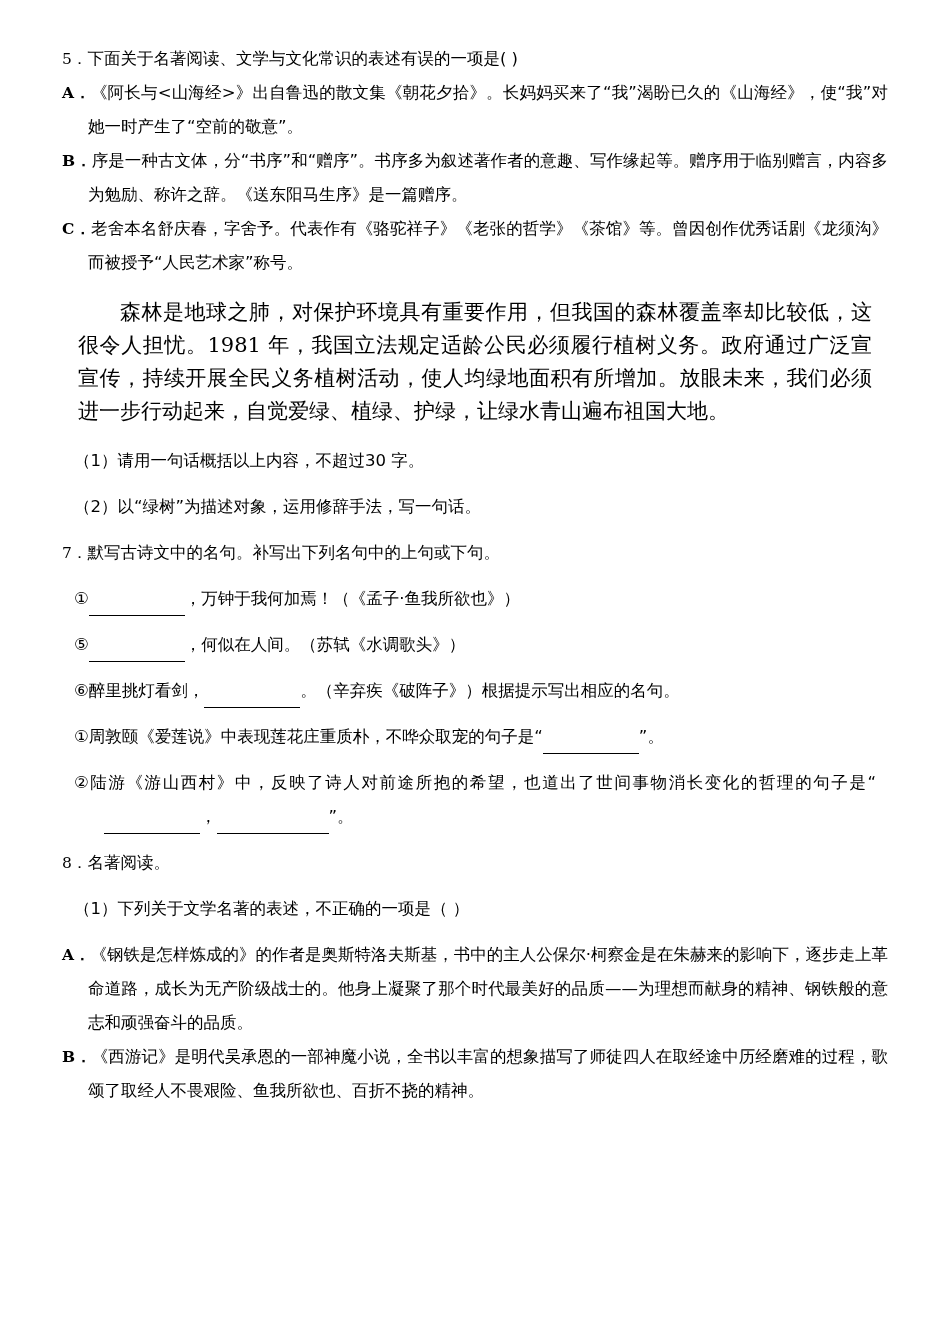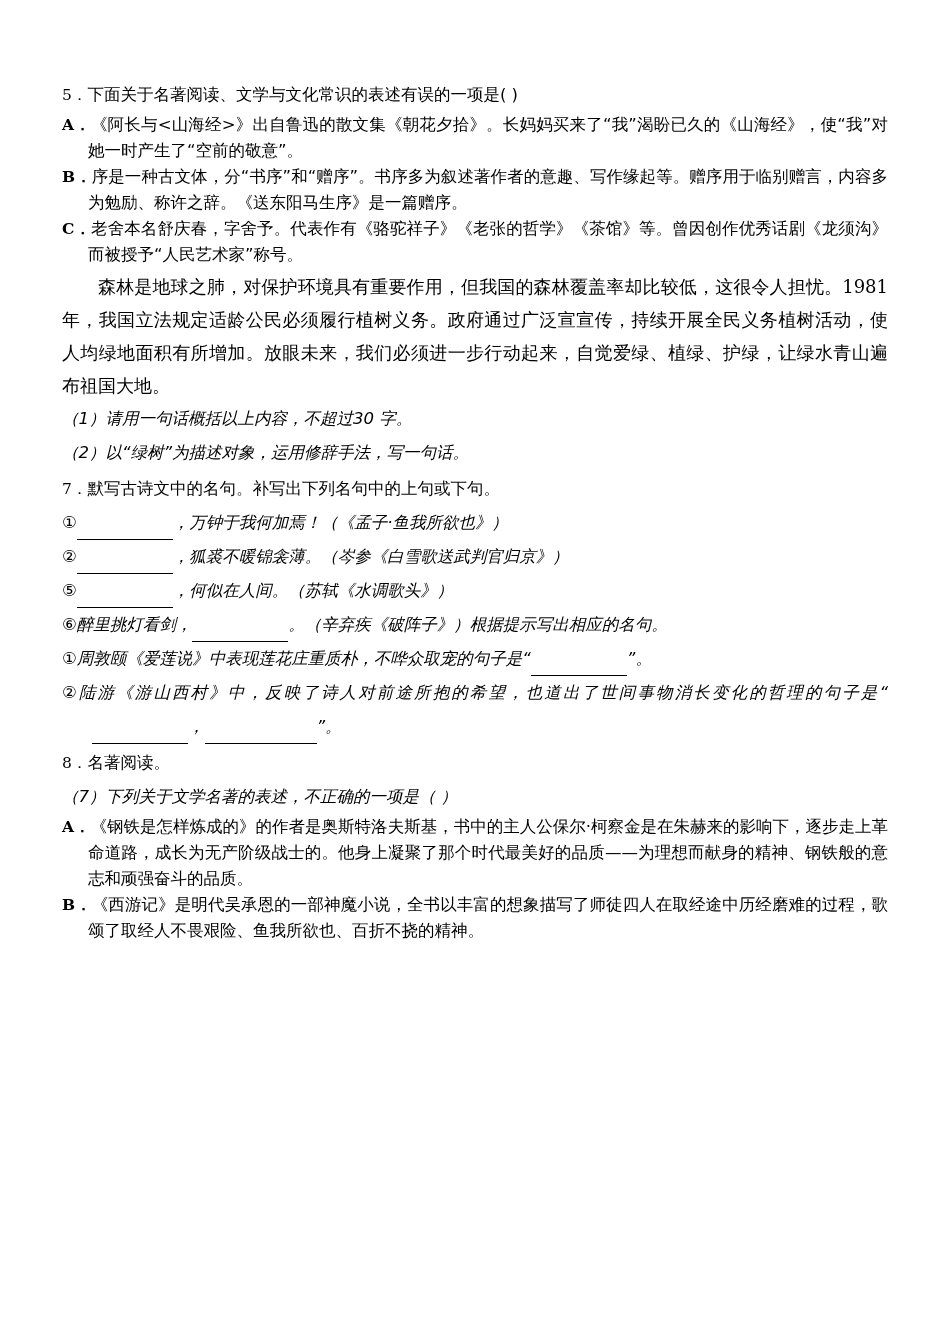--- a/index.html
+++ b/index.html
@@ -10,66 +10,65 @@
   body {
     width: 950px;
     min-height: 1344px;
     font-family: "DejaVu Sans", "Liberation Sans", sans-serif;
     color: #000000;
   }
   .page {
     width: 950px;
     min-height: 1344px;
     box-sizing: border-box;
-    padding: 78px 62px 40px 62px;
+    padding: 42px 62px 40px 62px;
     position: relative;
   }
   .q {
     margin-bottom: 2px;
   }
   .qline {
     font-size: 16.5px;
     line-height: 34px;
     text-align: justify;
     margin: 0;
   }
   .num-label {
     font-family: "DejaVu Serif", "Liberation Serif", serif;
     font-size: 15.5px;
   }
   .opt {
     font-size: 16.5px;
-    line-height: 26px;
+    line-height: 34px;
     text-align: justify;
     margin: 0;
   }
   .opt .lbl {
     font-family: "DejaVu Serif", "Liberation Serif", serif;
     font-weight: bold;
     font-size: 15.5px;
     letter-spacing: 0.5px;
   }
   .opt-indent {
     padding-left: 26px;
     text-indent: -26px;
   }
   .material {
-    font-size: 18px;
+    font-size: 21px;
     line-height: 33px;
     text-align: justify;
     font-family: "DejaVu Serif", "Liberation Serif", serif;
-    margin: 0;
+    margin: 16px;
     text-indent: 2em;
   }
   .sub {
     font-size: 16.5px;
     line-height: 34px;
-    margin: 0;
+    margin: 12px;
     text-align: justify;
-    font-style: italic;
   }
   .fill {
     display: inline-block;
     border-bottom: 1px solid #000;
     width: 96px;
     vertical-align: bottom;
     height: 18px;
   }
   .fill-sm {
     display: inline-block;
@@ -106,33 +105,32 @@
     <p class="material">森林是地球之肺，对保护环境具有重要作用，但我国的森林覆盖率却比较低，这很令人担忧。1981 年，我国立法规定适龄公民必须履行植树义务。政府通过广泛宣宣传，持续开展全民义务植树活动，使人均绿地面积有所增加。放眼未来，我们必须进一步行动起来，自觉爱绿、植绿、护绿，让绿水青山遍布祖国大地。</p>
     <p class="sub">（1）请用一句话概括以上内容，不超过30 字。</p>
     <p class="sub">（2）以“绿树”为描述对象，运用修辞手法，写一句话。</p>
   </div>
 
   <div class="q">
     <p class="qline"><span class="num-label">7．</span><span>默写古诗文中的名句。补写出下列名句中的上句或下句。</span></p>
 
     <p class="sub"><span>①</span><span class="fill"></span><span>，万钟于我何加焉！（《孟子·鱼我所欲也》）</span></p>
 
-    <p class="sub"><span>②</span><span class="fill"></span><span>，狐裘不暖锦衾薄。（岑参《白雪歌送武判官归京》）</span></p>
 
 
 
     <p class="sub"><span>⑤</span><span class="fill"></span><span>，何似在人间。（苏轼《水调歌头》）</span></p>
 
     <p class="sub"><span>⑥醉里挑灯看剑，</span><span class="fill"></span><span>。（辛弃疾《破阵子》）根据提示写出相应的名句。</span></p>
 
     <p class="sub"><span>①周敦颐《爱莲说》中表现莲花庄重质朴，不哗众取宠的句子是“</span><span class="fill"></span><span>”。</span></p>
 
     <p class="sub hang2"><span>②陆游《游山西村》中，反映了诗人对前途所抱的希望，也道出了世间事物消长变化的哲理的句子是“</span><span class="fill"></span><span>，</span><span class="fill-xs"></span><span class="fill-sm"></span><span>”。</span></p>
   </div>
 
   <div class="q">
     <p class="qline"><span class="num-label">8．</span><span>名著阅读。</span></p>
-    <p class="sub">（7）下列关于文学名著的表述，不正确的一项是（        ）</p>
+    <p class="sub">（1）下列关于文学名著的表述，不正确的一项是（        ）</p>
     <p class="opt opt-indent"><span class="lbl">A．</span><span>《钢铁是怎样炼成的》的作者是奥斯特洛夫斯基，书中的主人公保尔·柯察金是在朱赫来的影响下，逐步走上革命道路，成长为无产阶级战士的。他身上凝聚了那个时代最美好的品质——为理想而献身的精神、钢铁般的意志和顽强奋斗的品质。</span></p>
     <p class="opt opt-indent"><span class="lbl">B．</span><span>《西游记》是明代吴承恩的一部神魔小说，全书以丰富的想象描写了师徒四人在取经途中历经磨难的过程，歌颂了取经人不畏艰险、鱼我所欲也、百折不挠的精神。</span></p>
   </div>
 
 </div>
 
 </body></html>

